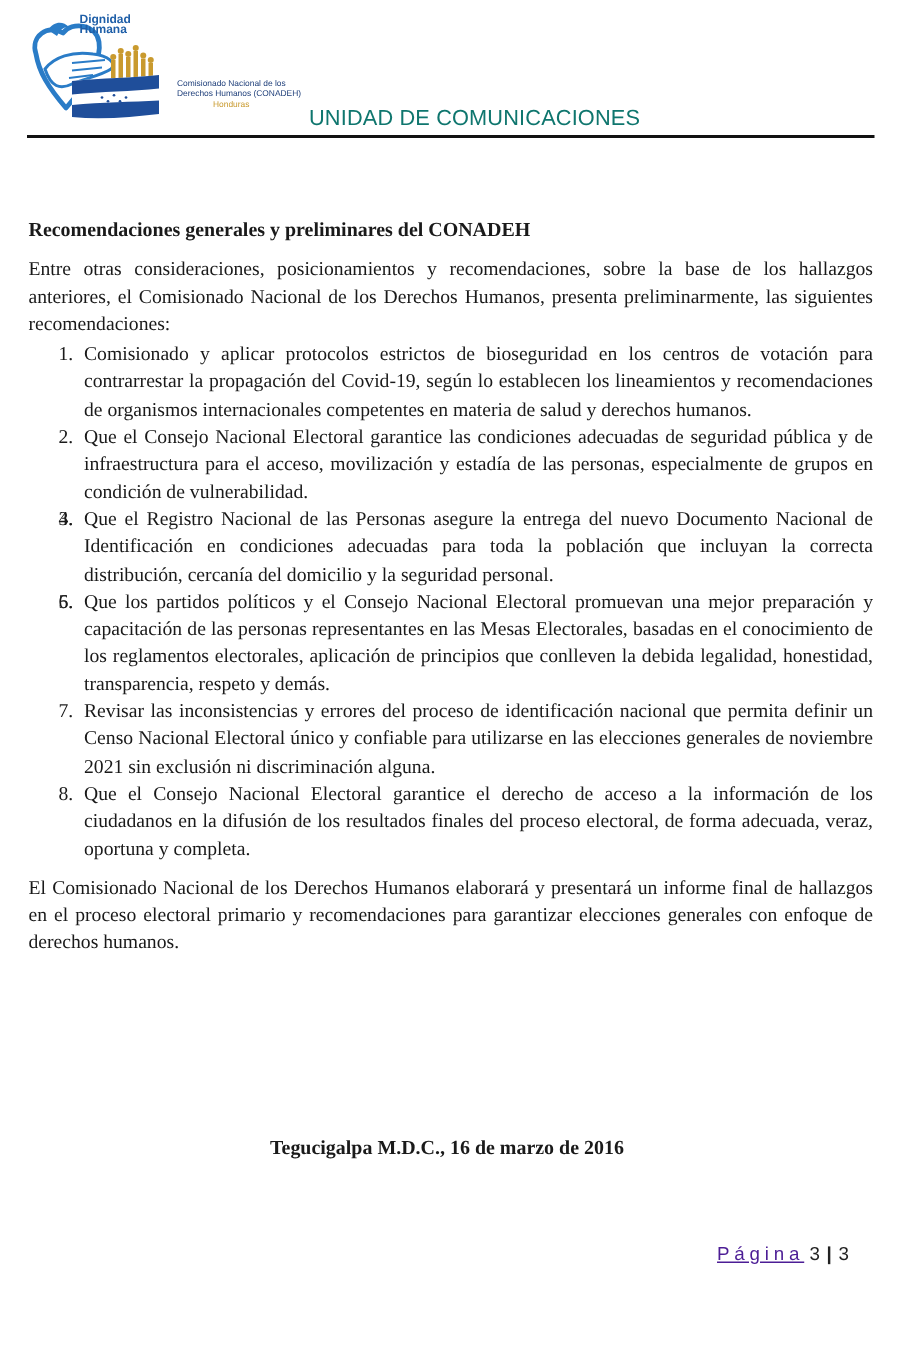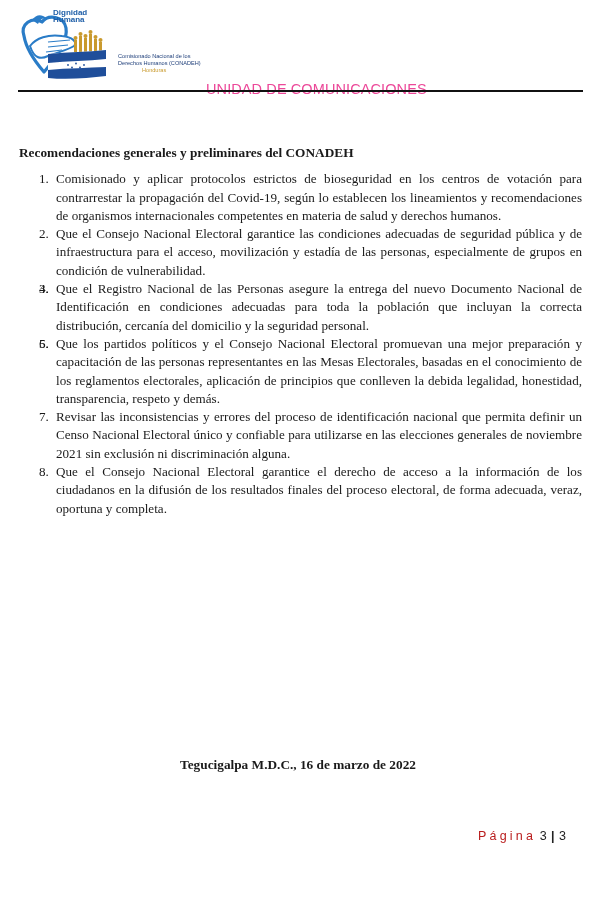--- a/index.html
+++ b/index.html
@@ -27,23 +27,22 @@
       font-family: "Liberation Sans", "DejaVu Sans", sans-serif;
       font-size: 5.6px; line-height: 7px; color: #1f3f7a;
       white-space: nowrap;
     }
     .logo-text-country {
       display: block; padding-left: 24px; color: #c99a2e;
     }
     .unit-title {
       position: absolute; left: 188px; top: 65px;
       font-family: "Liberation Sans", "DejaVu Sans", sans-serif;
-      font-size: 14.5px; color: #ec4899; letter-spacing: 0.1px;
+      font-size: 14.5px; color: #0f766e; letter-spacing: 0.1px;
       white-space: nowrap;
-      margin-top: 10px;
     }
     .header-rule {
       position: absolute; left: 0; top: 84px; width: 565px; height: 1.5px; background: #111;
     }
     .content {
       position: absolute; left: 19px; top: 144px; width: 563px;
       font-size: 13.1px; line-height: 18.3px;
     }
     .section-title {
       font-weight: bold; font-size: 13.3px; margin-bottom: 8px;
@@ -64,21 +63,21 @@
       position: absolute; left: 0; width: 616px; top: 757px;
       text-align: center; font-weight: bold; font-size: 13.3px;
       padding-left: 0;
     }
     .signature span { position: relative; left: -10px; }
     .footer {
       position: absolute; right: 50px; top: 829px;
       font-family: "Liberation Sans", "DejaVu Sans", sans-serif;
       font-size: 12.5px; white-space: nowrap;
     }
-    .footer .page-word { color: #b91c1c; letter-spacing: 3.2px; }
+    .footer .page-word { color: #4c1d95; letter-spacing: 3.2px; text-decoration: underline; }
     .footer .page-num { color: #222; }
     .footer .sep { color: #222; font-weight: bold; margin: 0 1px; }
   </style>
 </head>
 <body>
 
 <div class="header">
   <div class="logo">
     <svg width="180" height="80" viewBox="0 0 180 80">
 
@@ -124,34 +123,36 @@
       <div>Derechos Humanos (CONADEH)</div>
       <span class="logo-text-country">Honduras</span>
     </div>
   </div>
   <div class="unit-title">UNIDAD DE COMUNICACIONES</div>
   <div class="header-rule"></div>
 </div>
 
 <div class="content">
   <div class="section-title">Recomendaciones generales y preliminares del CONADEH</div>
+  <p class="justify intro">Entre otras consideraciones, posicionamientos y recomendaciones, sobre la base de los hallazgos anteriores, el Comisionado Nacional de los Derechos Humanos, presenta preliminarmente, las siguientes recomendaciones:</p>
   <ol class="recs">
     <li><span class="rec-num">1.</span><span>Comisionado y aplicar protocolos estrictos de bioseguridad en los centros de votación para contrarrestar la propagación del Covid-19, según lo establecen los lineamientos y recomendaciones de organismos internacionales competentes en materia de salud y derechos humanos.</span></li>
     <li><span class="rec-num">2.</span><span>Que el Consejo Nacional Electoral garantice las condiciones adecuadas de seguridad pública y de infraestructura para el acceso, movilización y estadía de las personas, especialmente de grupos en condición de vulnerabilidad.</span></li>
     <li><span class="rec-num">3.</span></li>
     <li><span class="rec-num">4.</span><span>Que el Registro Nacional de las Personas asegure la entrega del nuevo Documento Nacional de Identificación en condiciones adecuadas para toda la población que incluyan la correcta distribución, cercanía del domicilio y la seguridad personal.</span></li>
     <li><span class="rec-num">5.</span></li>
     <li><span class="rec-num">6.</span><span>Que los partidos políticos y el Consejo Nacional Electoral promuevan una mejor preparación y capacitación de las personas representantes en las Mesas Electorales, basadas en el conocimiento de los reglamentos electorales, aplicación de principios que conlleven la debida legalidad, honestidad, transparencia, respeto y demás.</span></li>
     <li><span class="rec-num">7.</span><span>Revisar las inconsistencias y errores del proceso de identificación nacional que permita definir un Censo Nacional Electoral único y confiable para utilizarse en las elecciones generales de noviembre 2021 sin exclusión ni discriminación alguna.</span></li>
     <li><span class="rec-num">8.</span><span>Que el Consejo Nacional Electoral garantice el derecho de acceso a la información de los ciudadanos en la difusión de los resultados finales del proceso electoral, de forma adecuada, veraz, oportuna y completa.</span></li>
   </ol>
+  <p class="justify closing">El Comisionado Nacional de los Derechos Humanos elaborará y presentará un informe final de hallazgos en el proceso electoral primario y recomendaciones para garantizar elecciones generales con enfoque de derechos humanos.</p>
 </div>
 
 <div class="signature">
-  <span>Tegucigalpa M.D.C., 16 de marzo de 2022</span>
+  <span>Tegucigalpa M.D.C., 16 de marzo de 2016</span>
 </div>
 
 <div class="footer">
   <span class="page-word">Página</span>
   <span class="page-num">3</span>
   <span class="sep">|</span>
   <span class="page-num">3</span>
 </div>
 
 </body></html>

